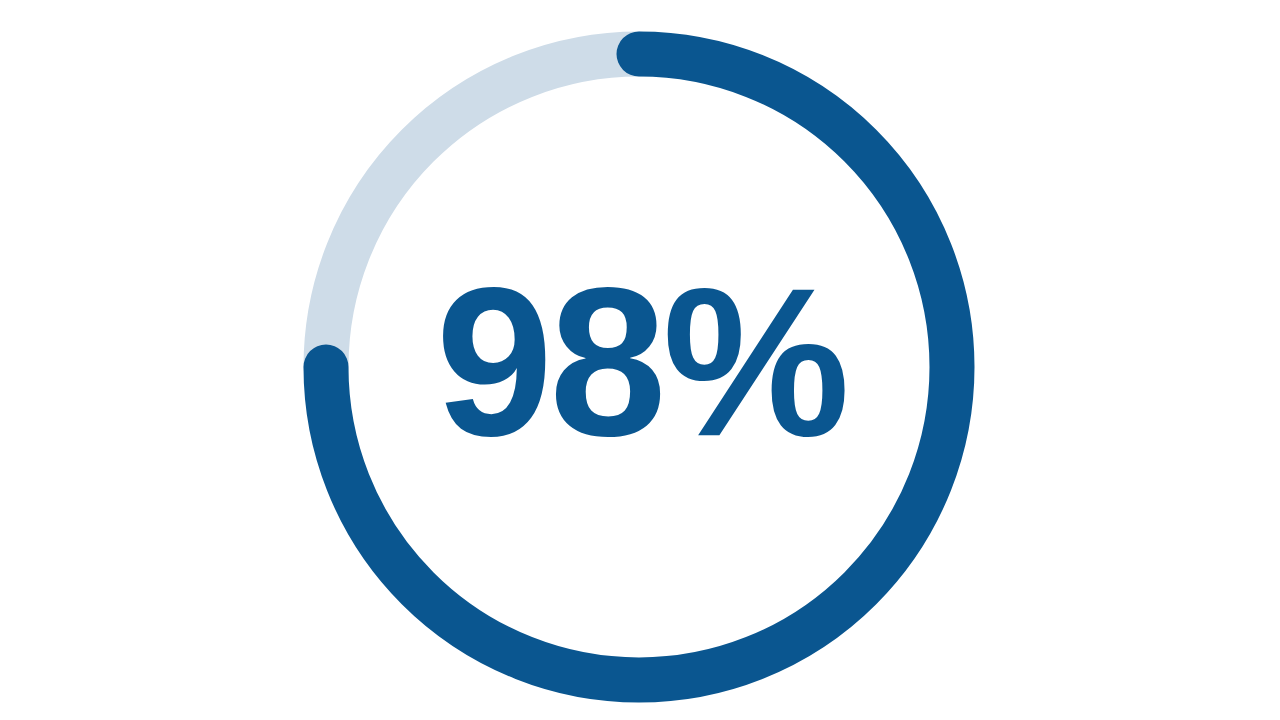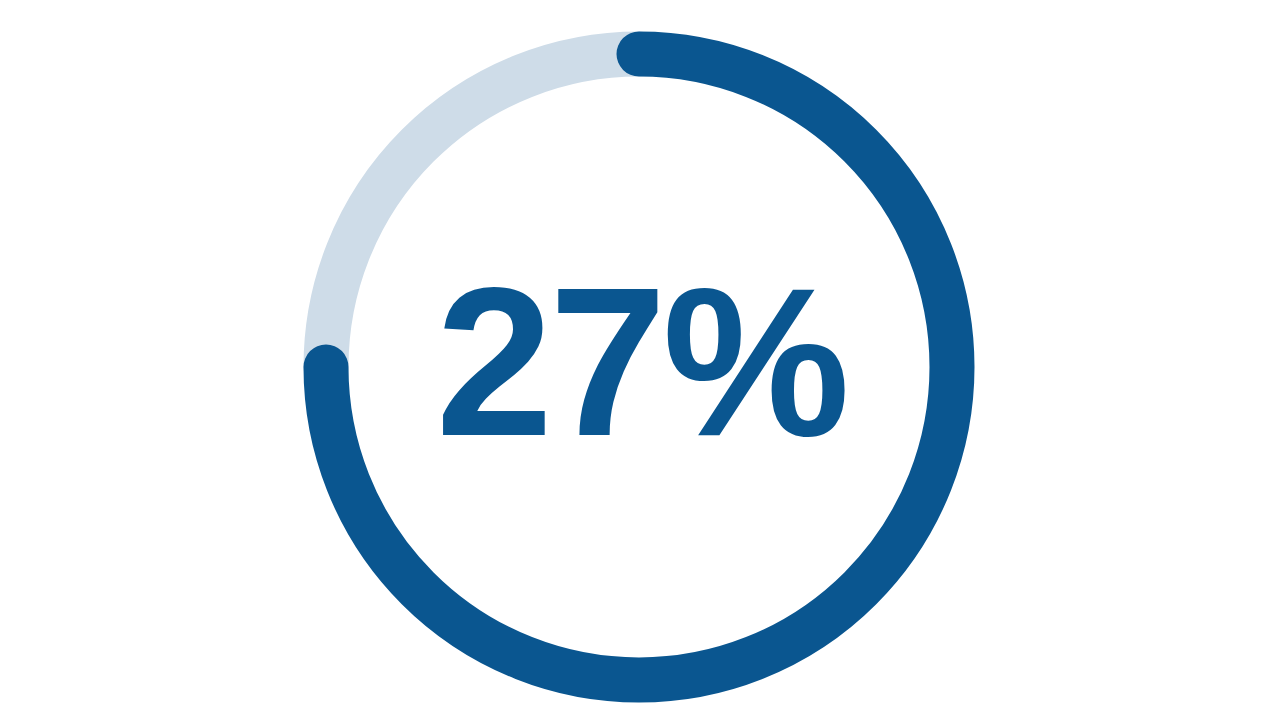--- a/index.html
+++ b/index.html
@@ -62,16 +62,16 @@
 <div id="progress-widget">
 
   <svg id="donut-svg" viewBox="0 0 1280 720" aria-hidden="true">
 
     <path id="track-arc" fill="none" stroke-linecap="round" d="M 326.00 367.00 A 313 313 0 0 1 639.00 54.00" stroke="#cedce8" stroke-width="45"></path>
 
     <path id="progress-arc" fill="none" stroke-linecap="round" d="M 639.00 54.00 A 313 313 0 1 1 326.00 367.00" stroke="#0a5690" stroke-width="45"></path>
   </svg>
 
   <div id="value-readout">
-    <span id="value-text" style="color: rgb(10, 86, 144);">27%</span>
+    <span id="value-text" style="color: rgb(10, 86, 144);">98%</span>
   </div>
 
 </div>
 
 </body></html>

